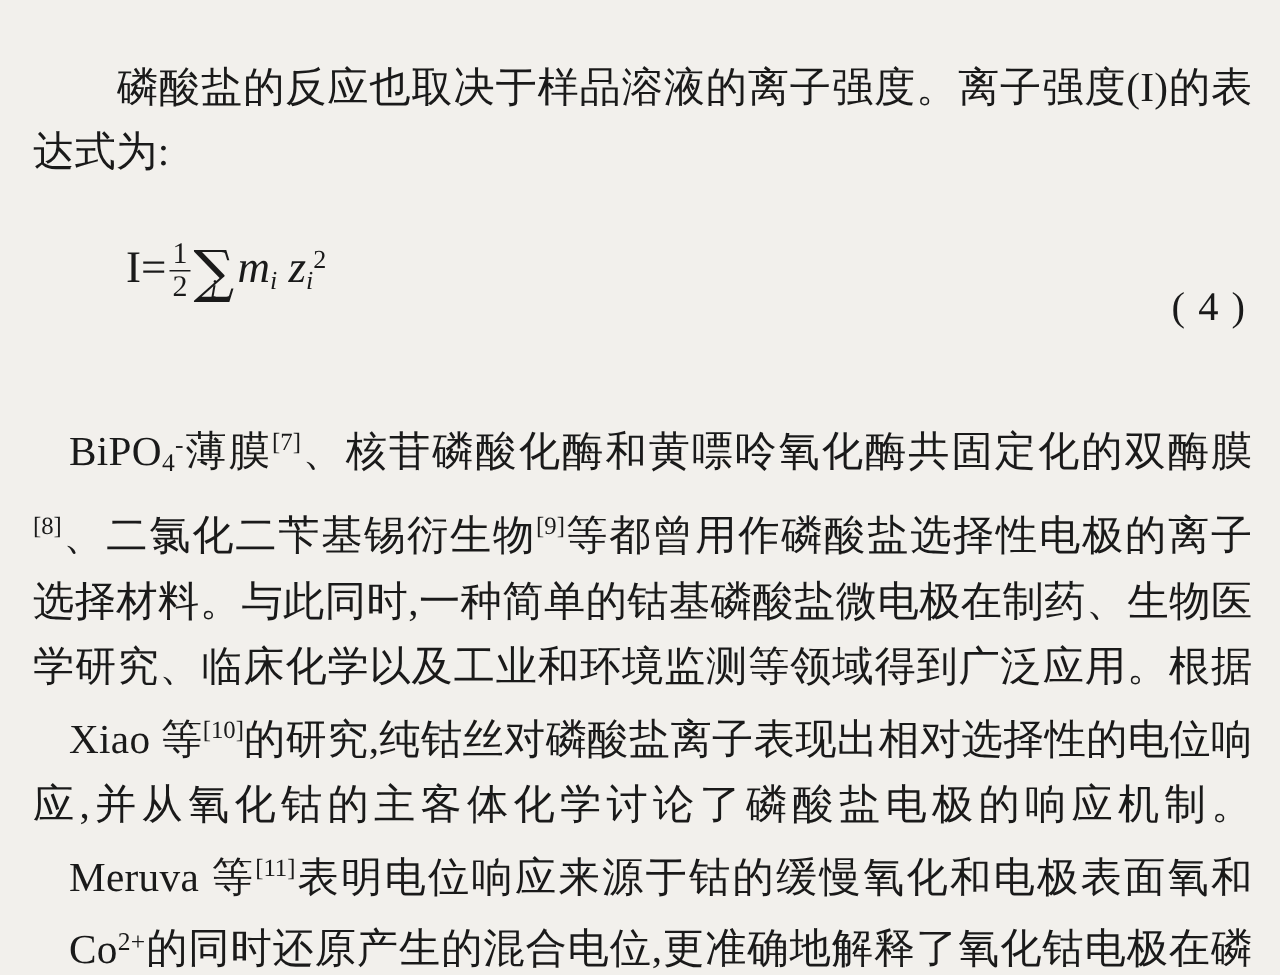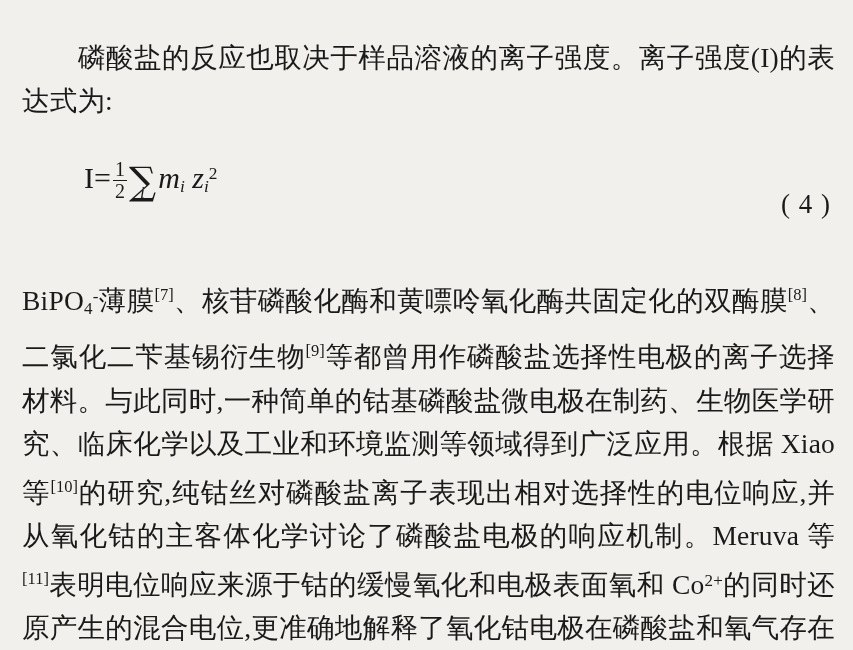--- a/index.html
+++ b/index.html
@@ -105,20 +105,21 @@
     font-family: "Liberation Serif", serif;
     letter-spacing: 1px;
   }
   .ref {
     font-size: 0.60em;
     vertical-align: 0.62em;
     letter-spacing: 0;
   }
   .latin {
     font-family: "Liberation Serif", serif;
+    margin-left: 24px;
   }
   .sub-f {
     font-size: 0.62em;
     vertical-align: -0.22em;
   }
   .sup-f {
     font-size: 0.62em;
     vertical-align: 0.5em;
   }
 </style>

